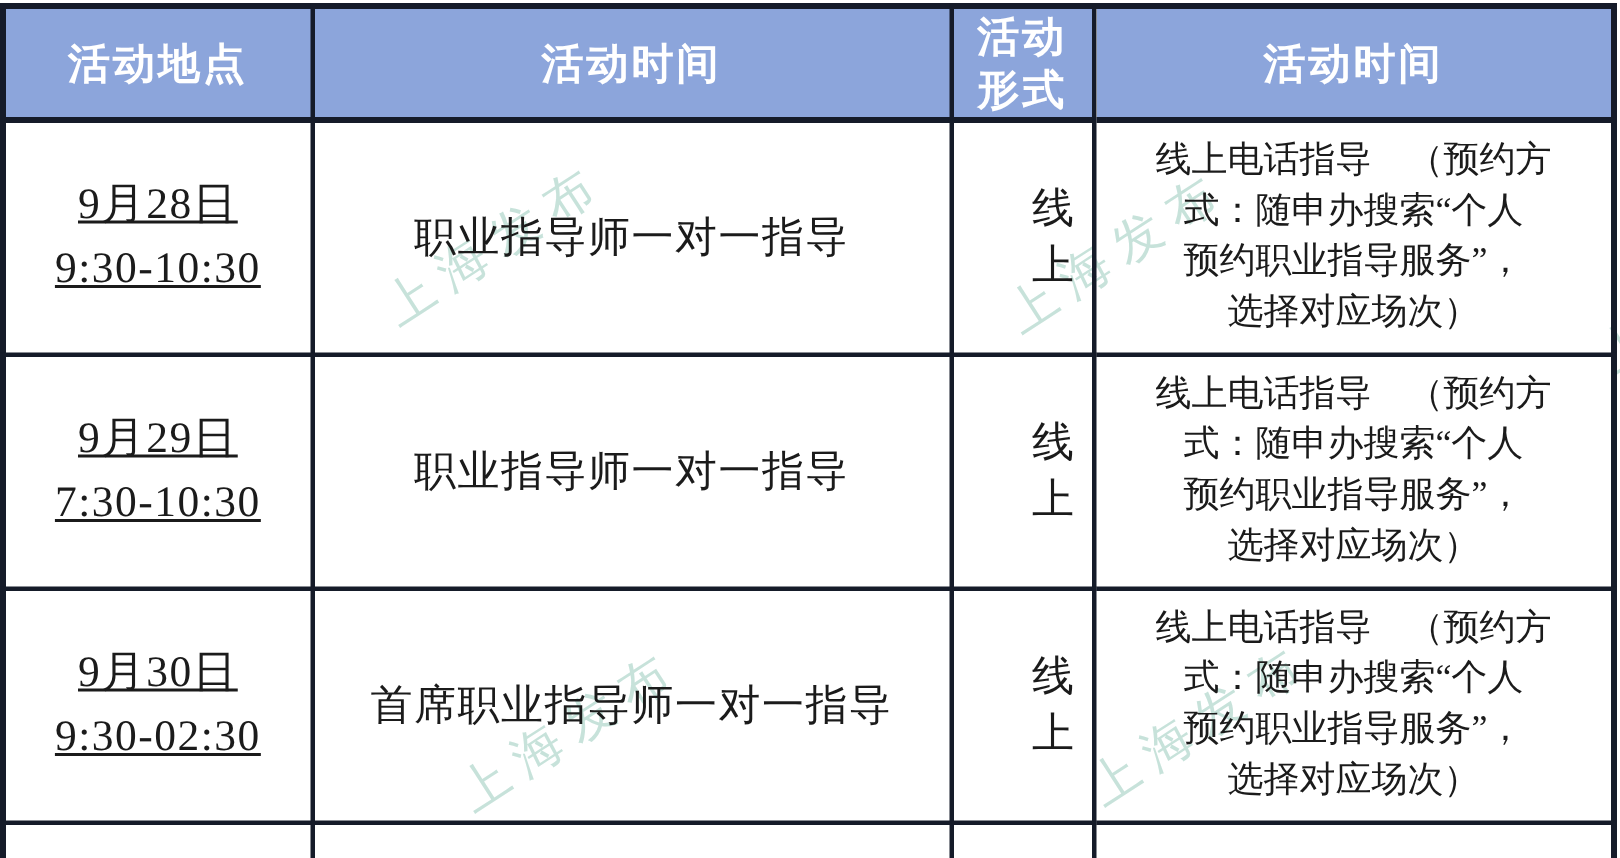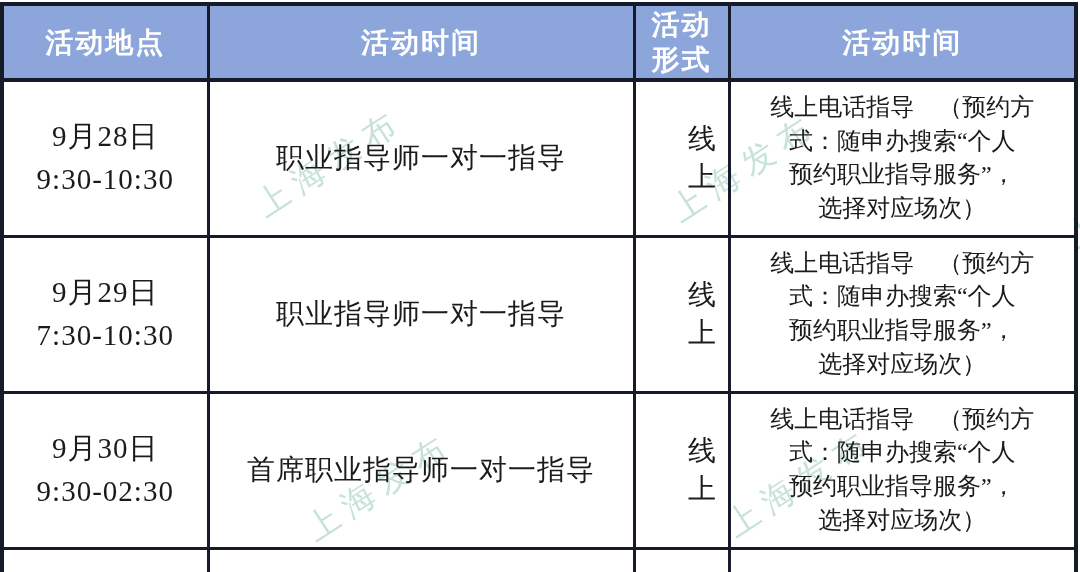--- a/index.html
+++ b/index.html
@@ -57,20 +57,21 @@
   tbody tr.partial-row { height: 120px; }
   td {
     color: var(--body-text, #1b1b1b);
     font-size: 28px;
   }
   td.cell-time {
     white-space: pre-line;
     font-size: 29px;
     line-height: 1.5;
     letter-spacing: 1px;
+    text-decoration: underline;
   }
   td.cell-topic { font-size: 28px; letter-spacing: 1px; }
   td.cell-format { font-size: 28px; letter-spacing: 1px; padding-left: 44px; }
   td.cell-location {
     white-space: pre-line;
     font-size: 24px;
     line-height: 1.4;
     padding: 0 1px;
   }
 </style>

